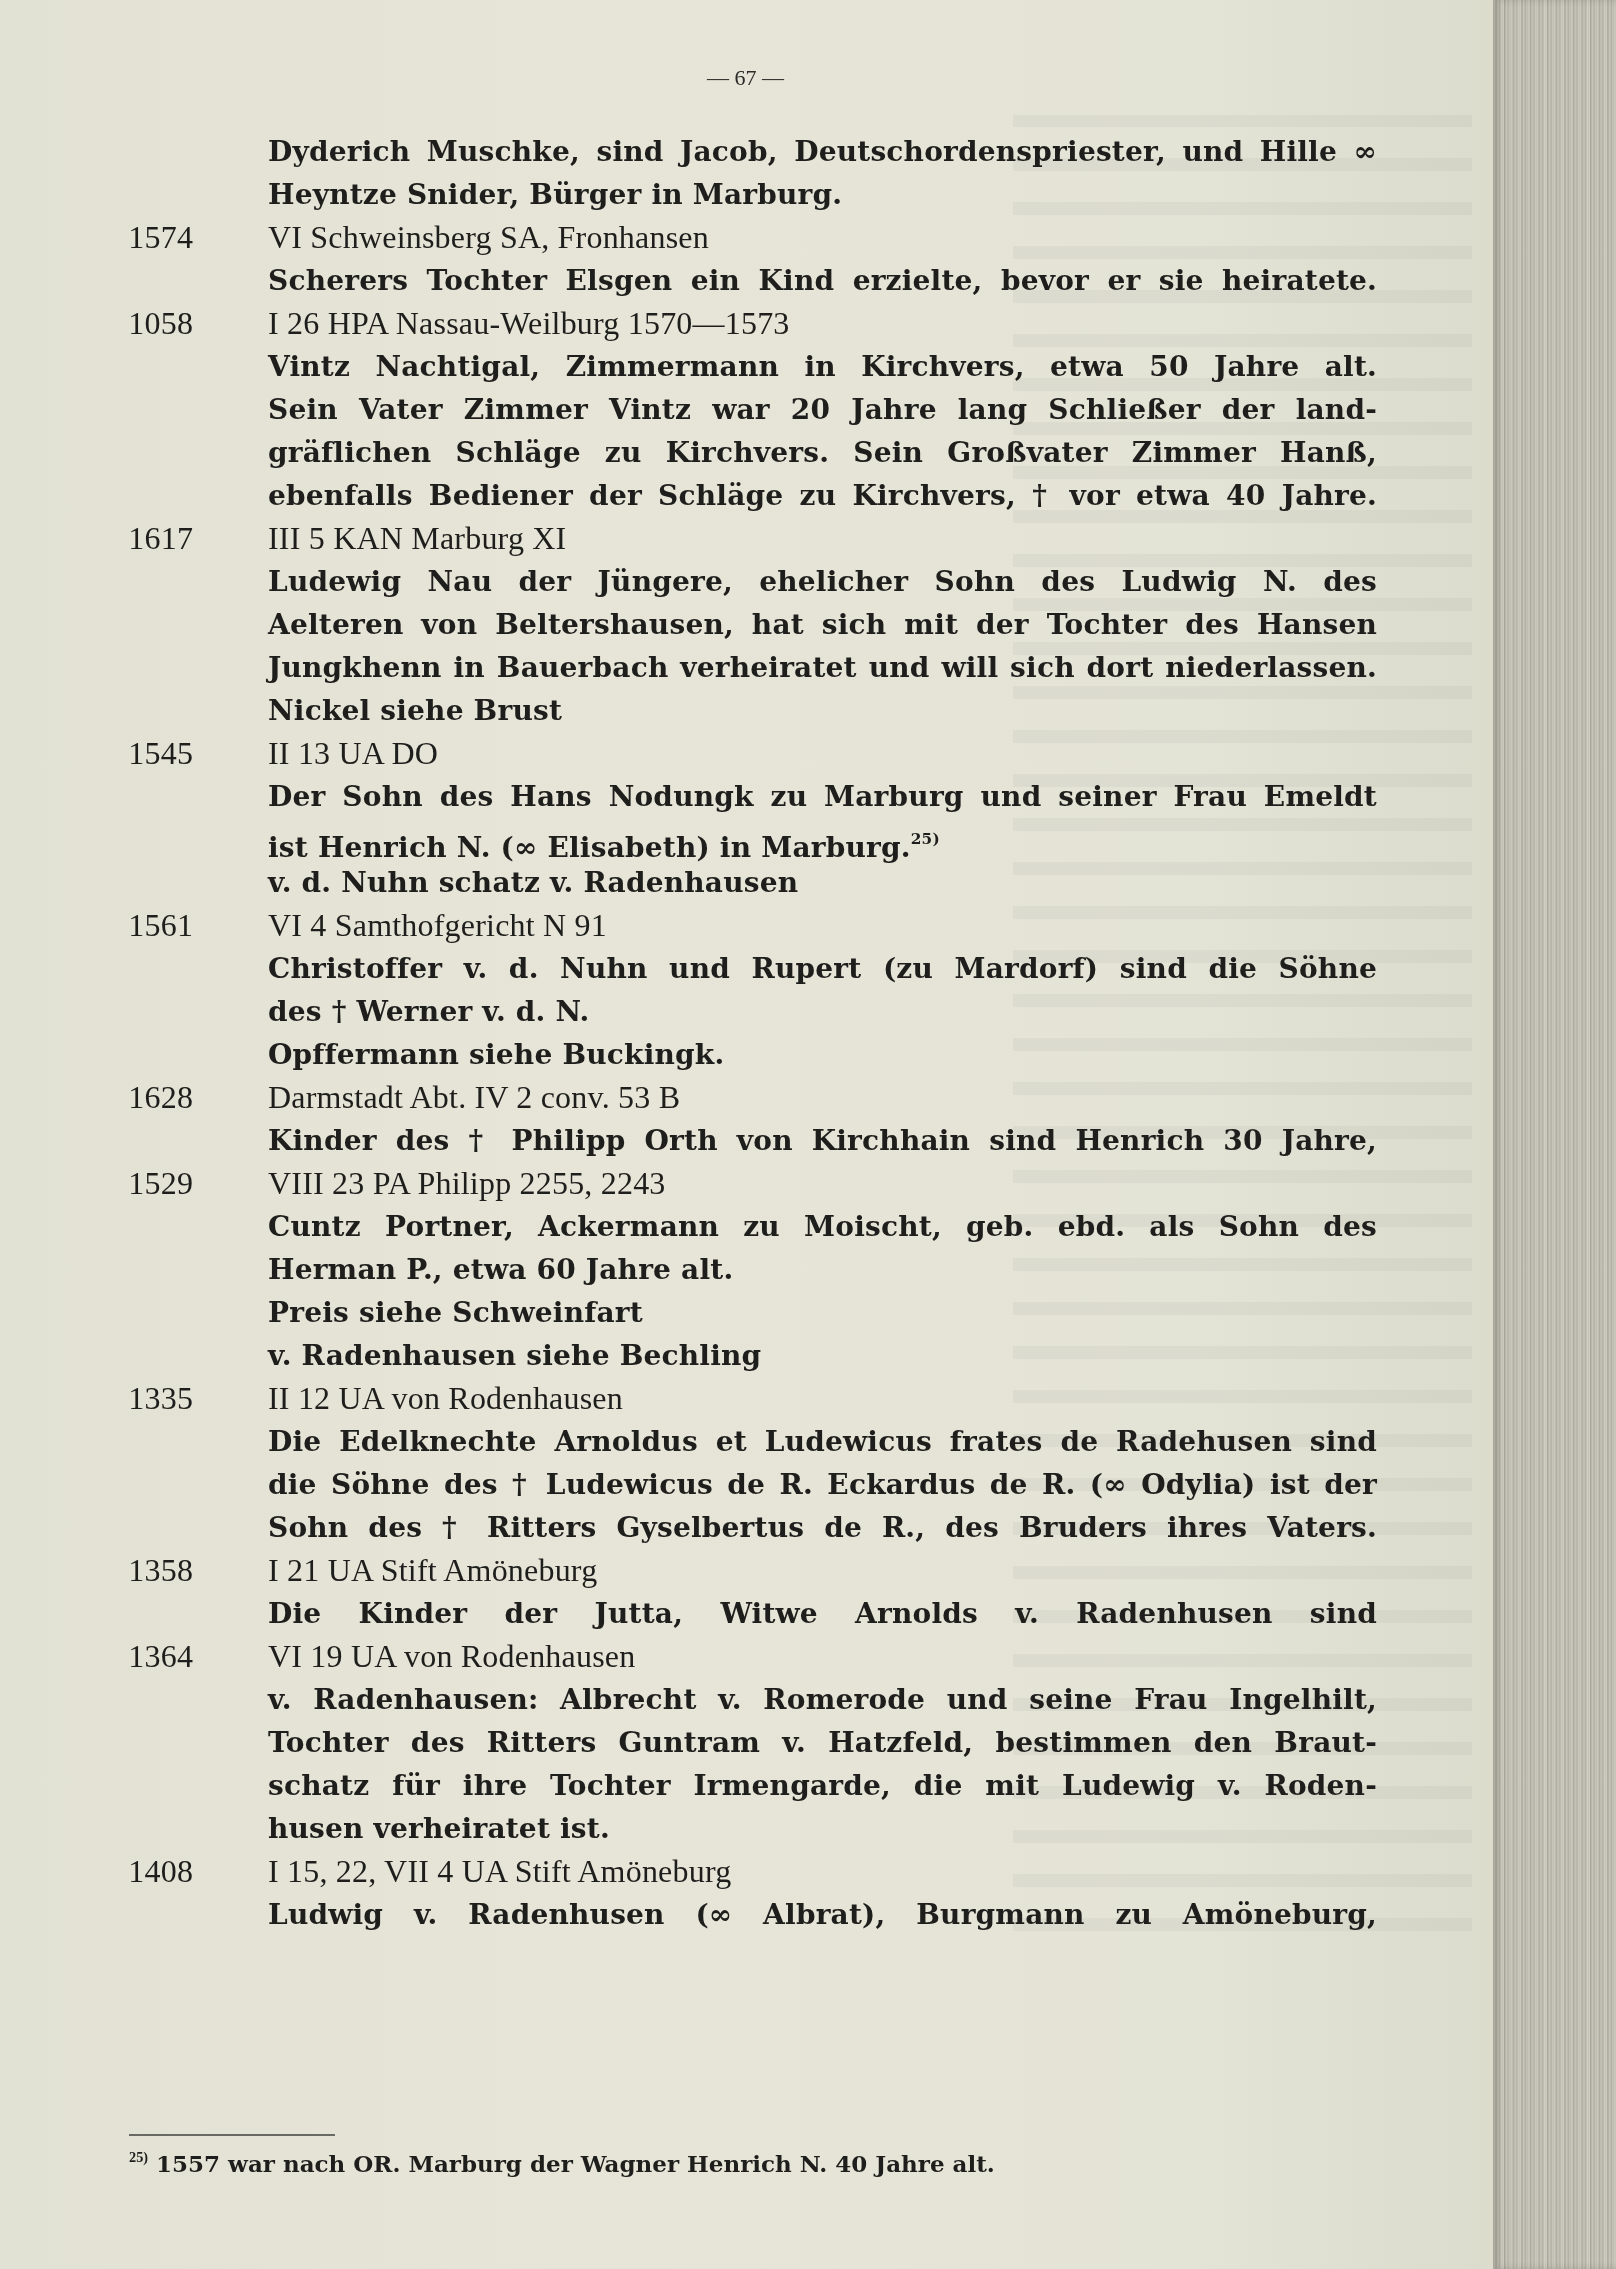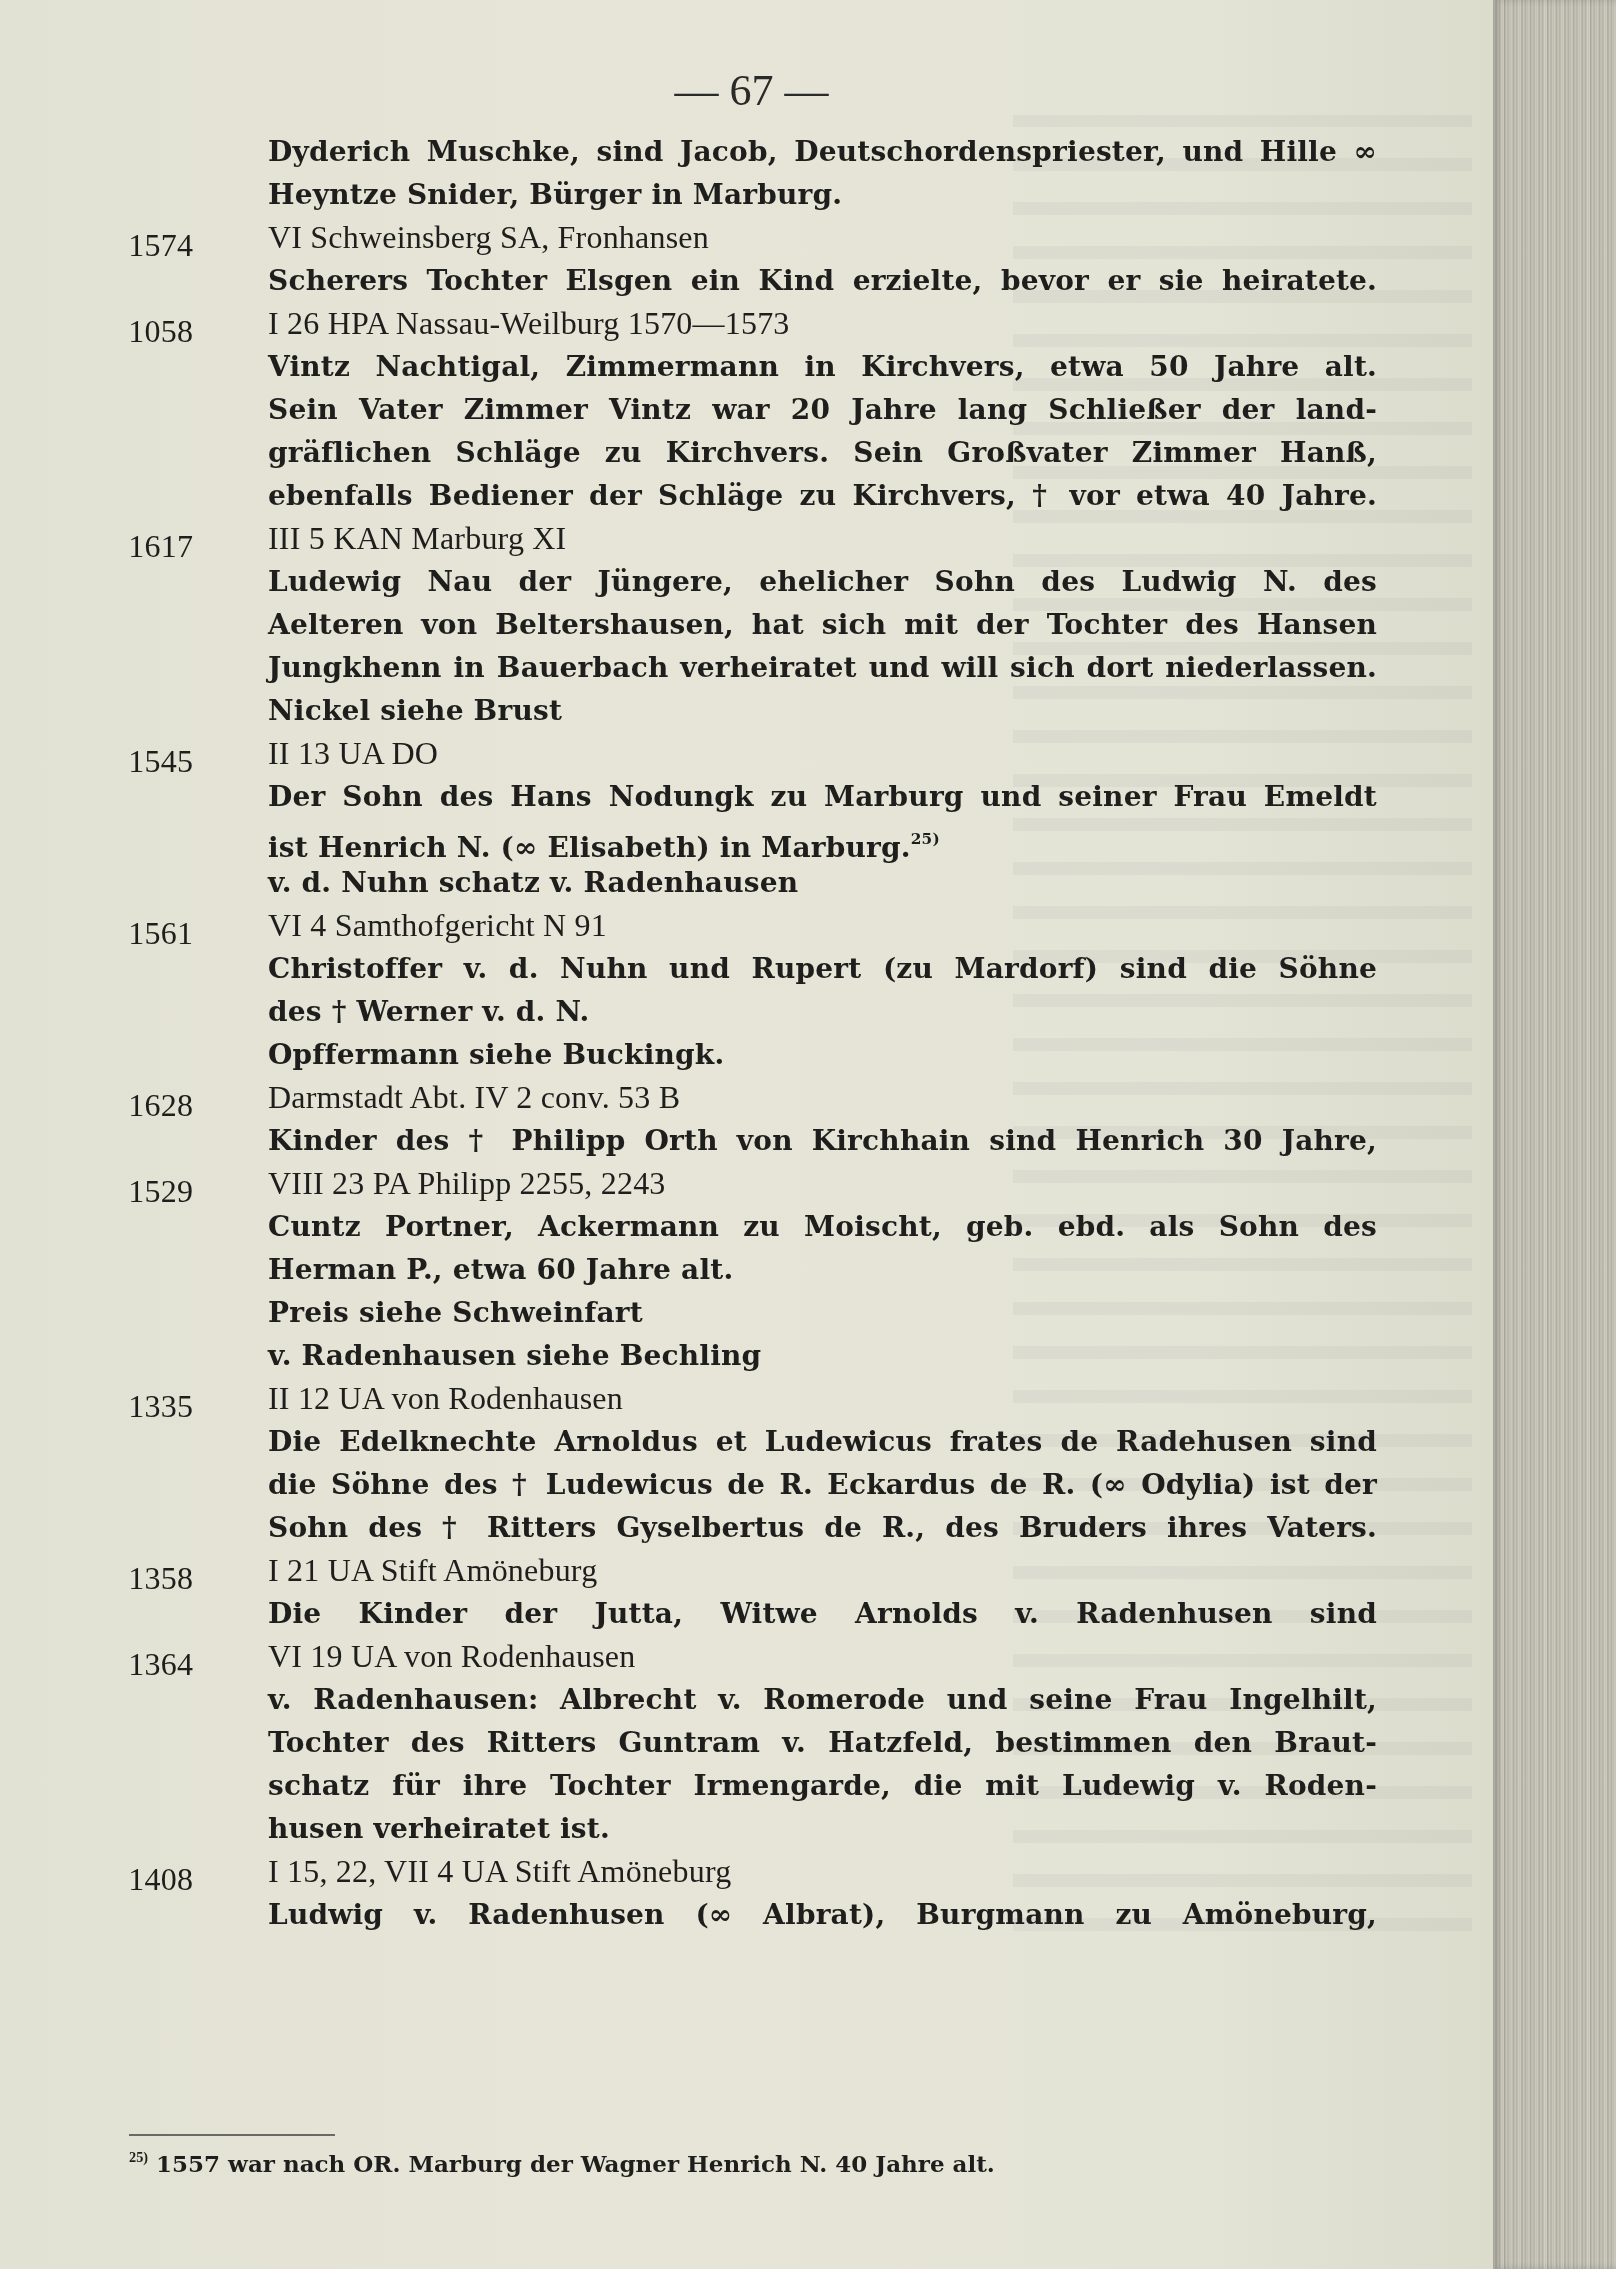--- a/index.html
+++ b/index.html
@@ -19,33 +19,33 @@
       #bfbdb0 0px, #cfcdc0 1.9px, #a9a79b 2.9px, #c8c6ba 4.8px, #b3b1a5 6.7px, #d2d0c4 8.6px);
     box-shadow: inset 5.7px 0 7.6px rgba(0,0,0,0.15);
   }
   .bleed {
     position: absolute; left: 1013px; top: 115px; width: 459px; height: 1816px;
     opacity: 0.06;
     background: repeating-linear-gradient(0deg, #555 0px, #555 13.4px, transparent 13.4px, transparent 44px);
     pointer-events: none;
   }
   .header {
-    position: absolute; top: 65px; left: 6px; width: 1491px; text-align: center;
-    font-family: "Liberation Serif", serif; font-size: 44px; color: #2a2a28;
+    position: absolute; top: 65px; left: 0; width: 1491px; text-align: center;
+    font-family: "Liberation Serif", serif; font-size: 22px; color: #2a2a28;
   }
   .content {
     position: absolute; left: 134px; top: 130px; width: 1243px;
     font-family: "DejaVu Serif", serif; color: #1e1e1c;
     font-size: 28px; line-height: 43px; letter-spacing: 0.2px;
   }
   .line { position: relative; white-space: nowrap; height: 43px; }
   .ref { padding-left: 0; }
   .ref .year {
     position: absolute; left: -1.9px; width: 143px; margin-left: -3.8px;
-    font-family: "Liberation Serif", serif; font-size: 32px; margin-top: 8px;
+    font-family: "Liberation Serif", serif; font-size: 32px;
   }
   .ref .refbody { position: absolute; left: 134px; font-family: "Liberation Serif", serif; font-size: 32px; }
   .text { padding-left: 134px; font-weight: bold; }
   .just { text-align: justify; text-align-last: justify; width: 1109px; display: block; }
   sup { font-size: 15.3px; vertical-align: 13.4px; }
   .rule {
     position: absolute; left: 129px; top: 2134px; width: 206px; height: 1.9px; background: #6a6a64;
   }
   .footnote {
     position: absolute; left: 129px; top: 2149px; font-size: 23px; color: #1e1e1c;

